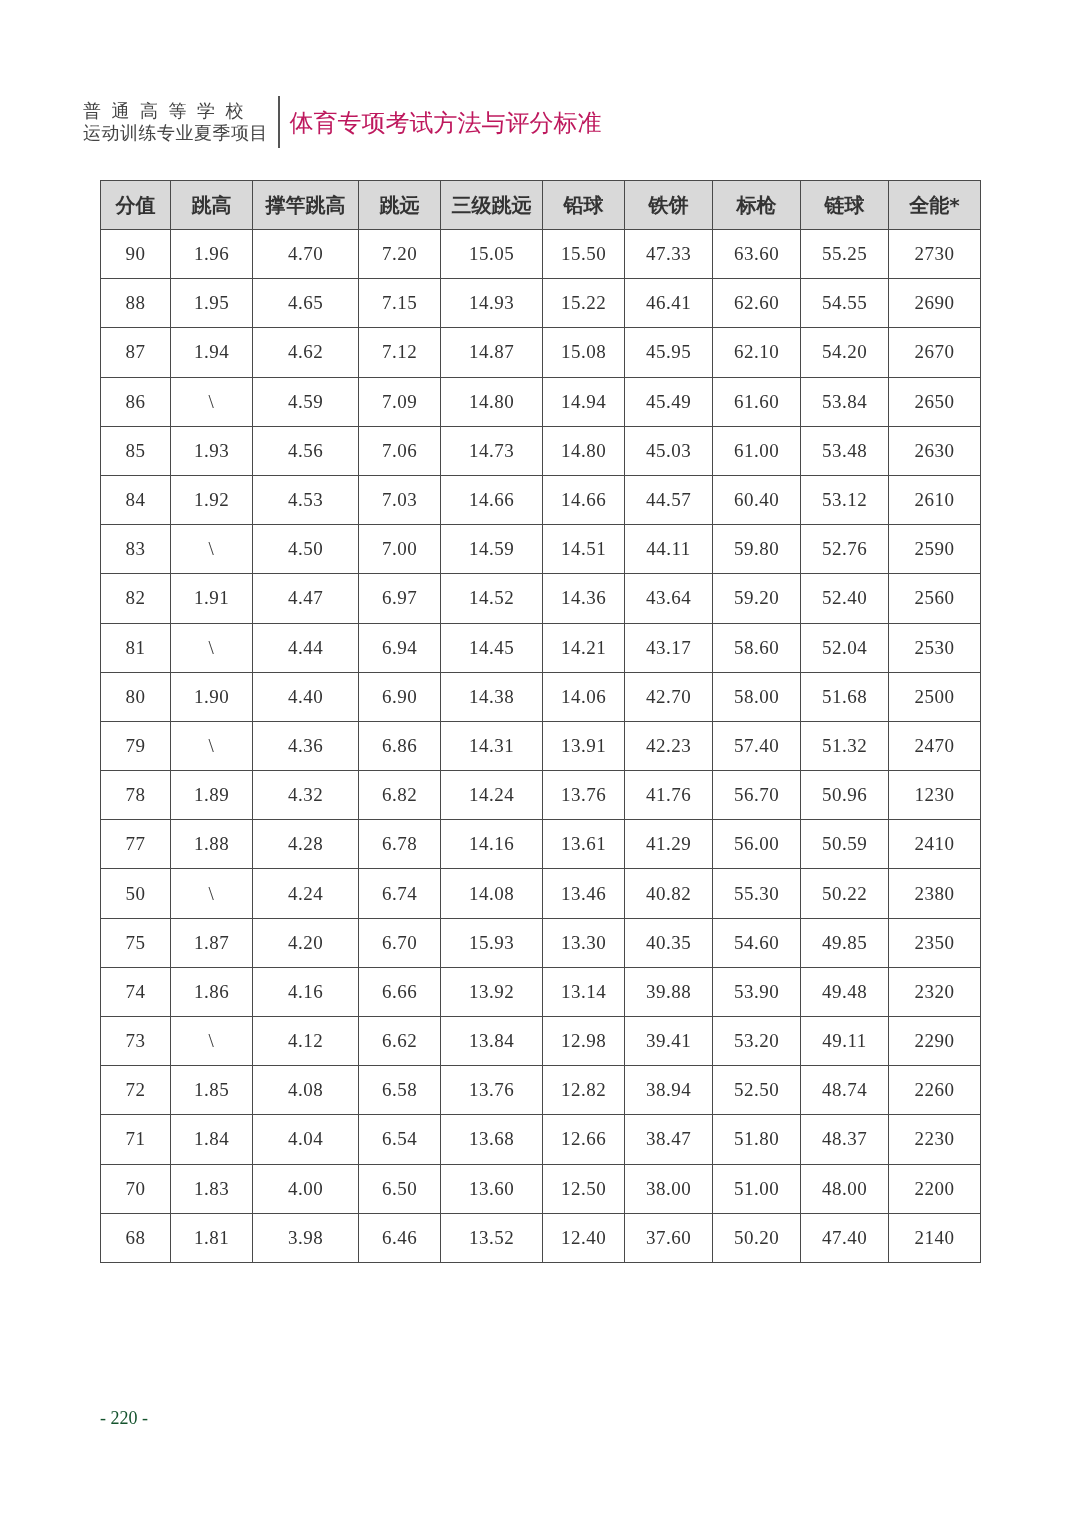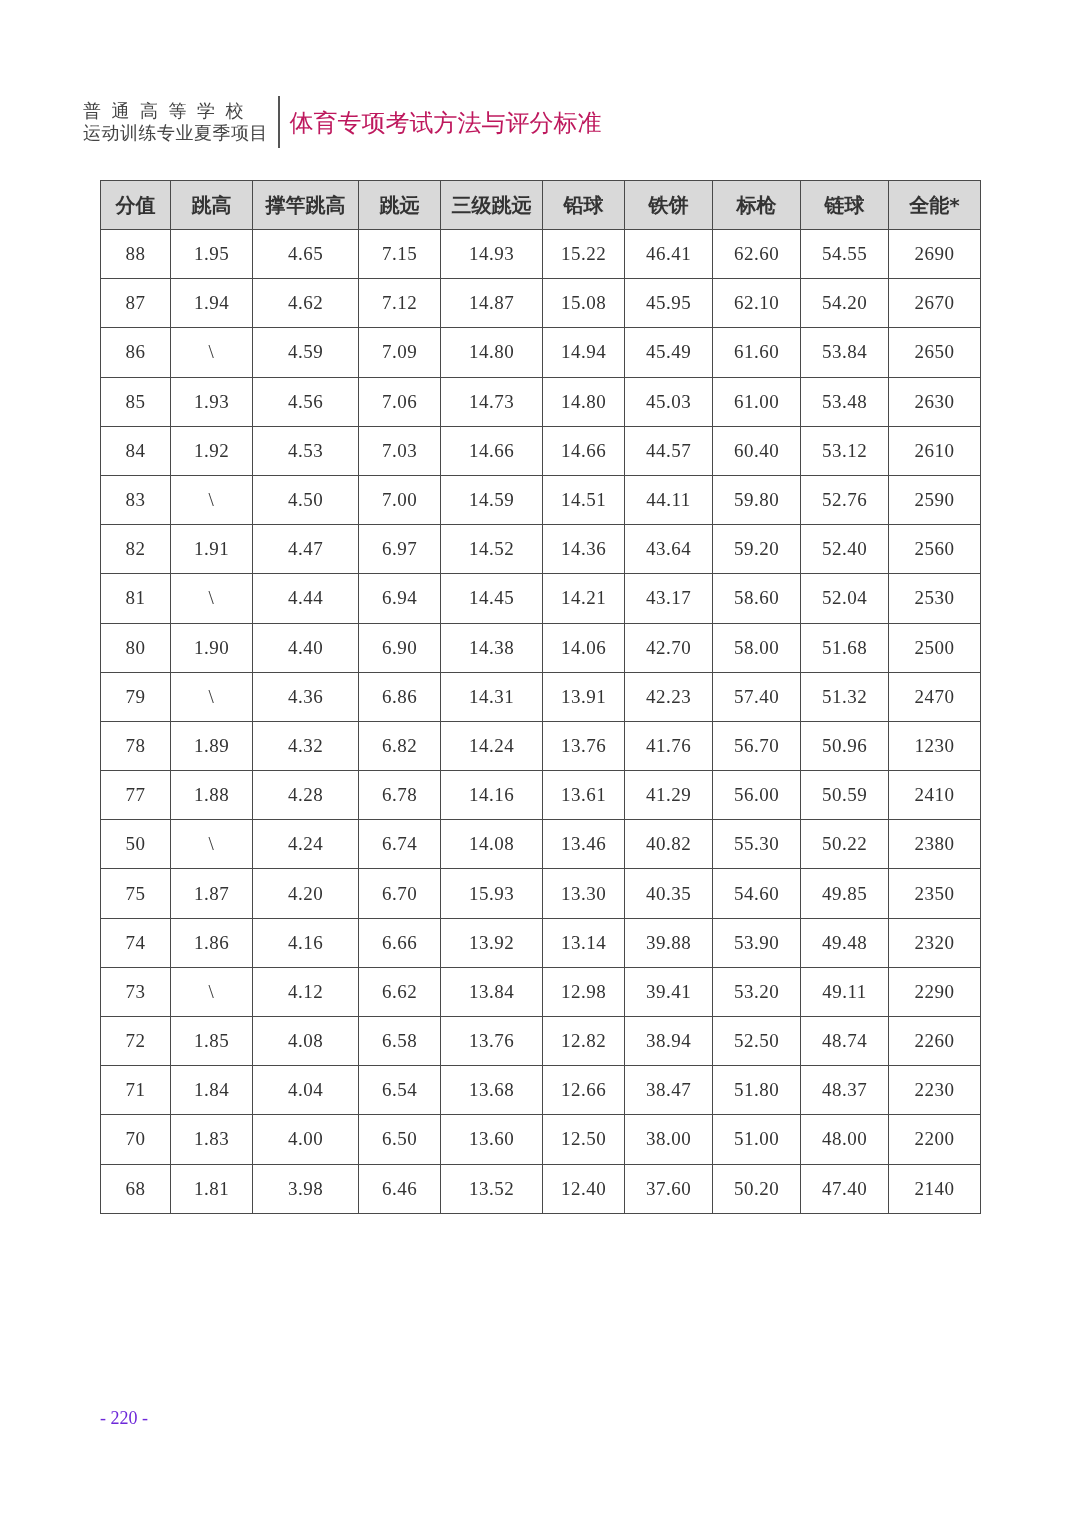--- a/index.html
+++ b/index.html
@@ -40,21 +40,21 @@
     font-family: "DejaVu Sans", "Liberation Sans", sans-serif;
     font-weight: bold; font-size: 20px; color: #333;
   }
   table.score td {
     height: 48.2px; font-size: 19px; color: #333;
     font-family: "Liberation Serif", "DejaVu Serif", serif;
     letter-spacing: 0.5px;
   }
   .footer {
     position: absolute; left: 100px; top: 1408px;
-    font-family: "Liberation Serif", serif; font-size: 18px; color: #6d28d9;
+    font-family: "Liberation Serif", serif; font-size: 18px; color: #14532d;
   }
 </style>
 </head>
 <body>
 
 <div class="header">
   <div class="header-left">
     <span class="line1">普通高等学校</span>
     <span class="line2">运动训练专业夏季项目</span>
   </div>
@@ -84,20 +84,32 @@
         <th>三级跳远</th>
         <th>铅球</th>
         <th>铁饼</th>
         <th>标枪</th>
         <th>链球</th>
         <th>全能*</th>
       </tr>
   </thead>
   <tbody id="tbody">
       <tr>
+        <td>90</td>
+        <td>1.96</td>
+        <td>4.70</td>
+        <td>7.20</td>
+        <td>15.05</td>
+        <td>15.50</td>
+        <td>47.33</td>
+        <td>63.60</td>
+        <td>55.25</td>
+        <td>2730</td>
+      </tr>
+      <tr>
         <td>88</td>
         <td>1.95</td>
         <td>4.65</td>
         <td>7.15</td>
         <td>14.93</td>
         <td>15.22</td>
         <td>46.41</td>
         <td>62.60</td>
         <td>54.55</td>
         <td>2690</td>

